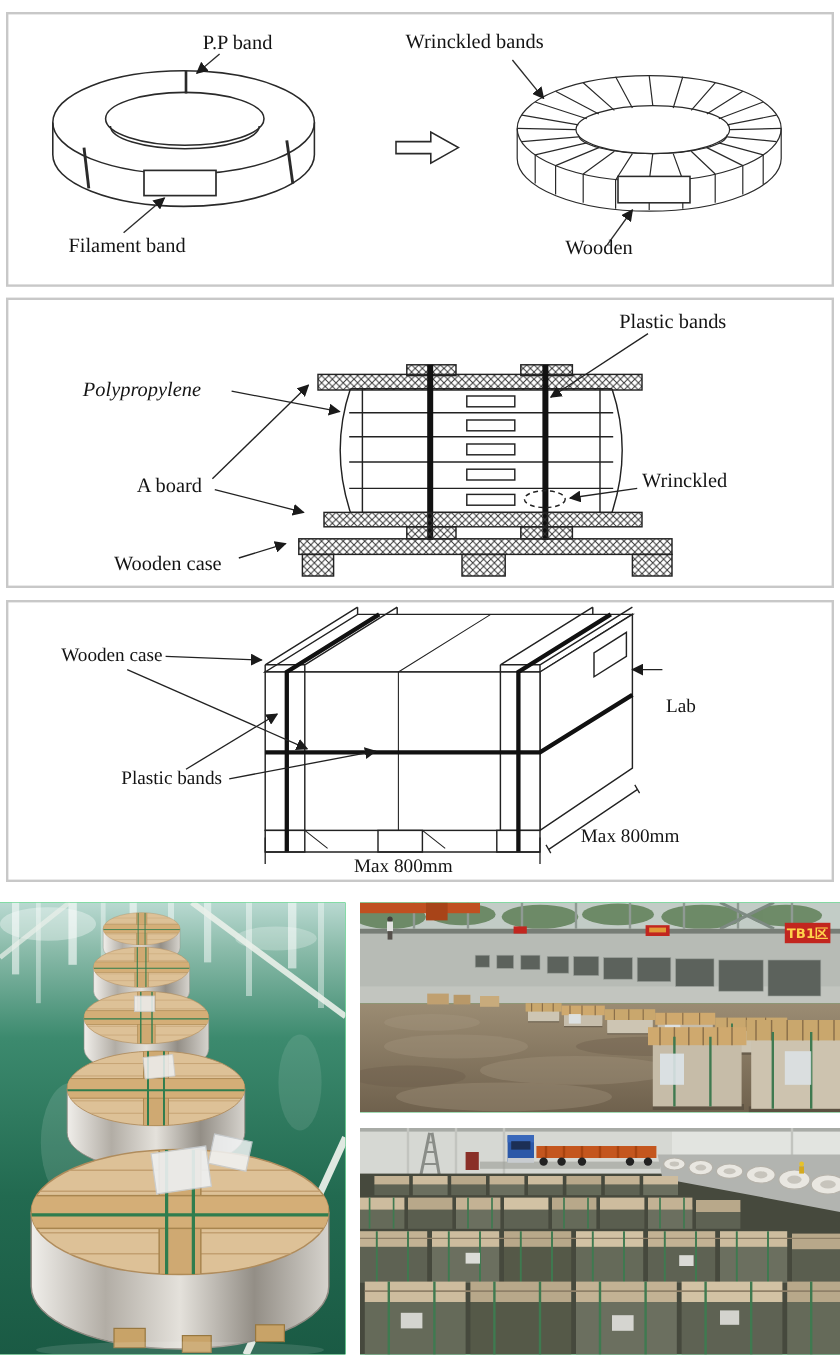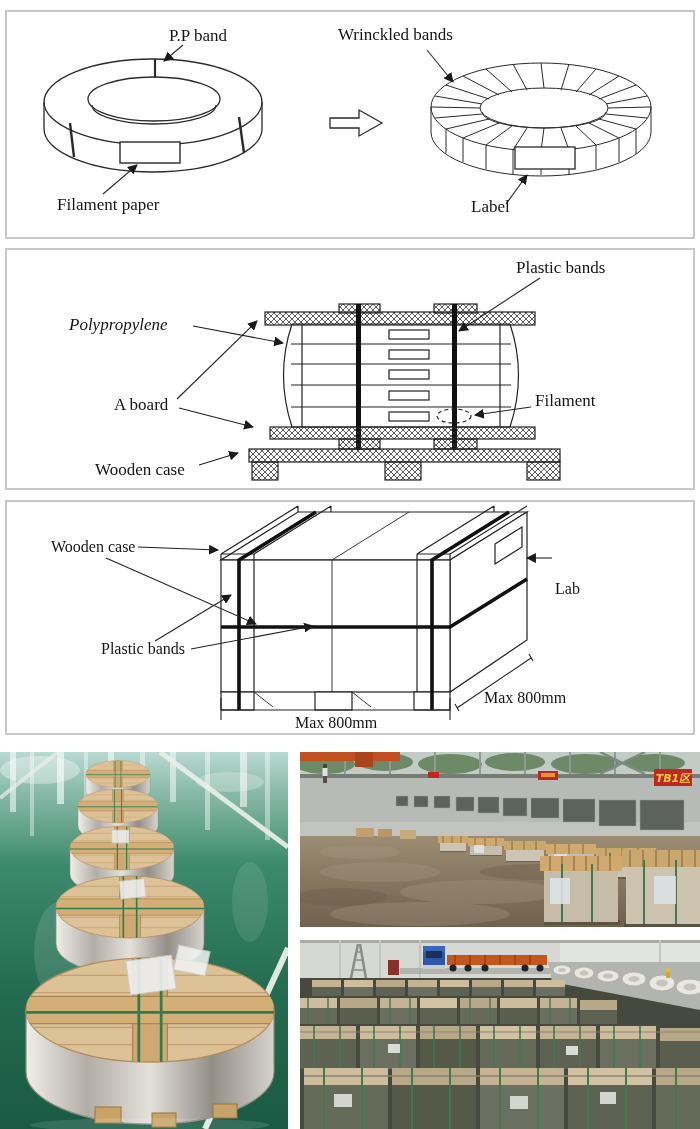--- a/index.html
+++ b/index.html
@@ -4,21 +4,21 @@
 <style>
   html,body{margin:0;padding:0;background:#ffffff;}
   #page{position:relative;width:700px;height:1129px;background:#fff;overflow:hidden;
         font-family:"Liberation Serif",serif;color:#151515;}
   .panel{position:absolute;left:5px;width:690px;background:#fff;
          border:2px solid #c8c8c8;box-sizing:border-box;}
   .panel svg{position:absolute;left:0;top:0;}
   .dlabel{position:absolute;white-space:nowrap;font-size:17px;color:#141414;
           font-family:"Liberation Serif",serif;line-height:1.05;}
   .dlabel.small{font-size:16px;}
-  .photo{position:absolute;overflow:hidden;background:#22c55e;font-style:italic;}
+  .photo{position:absolute;overflow:hidden;background:#22c55e;}
   .photo svg{display:block;}
 </style>
 </head>
 <body>
 
 <div id="page">
 
   <div class="panel" style="top:10px;height:229px;">
     <svg width="686" height="225" viewBox="0 0 686 225">
       <defs>
@@ -48,23 +48,23 @@
         <ellipse cx="537" cy="96" rx="64" ry="20"></ellipse>
         <path d="M475,100 A62,16 0 0 0 599,100"></path>
         <path d="M644,95 L601,96 M640,106 L599,102 M629,117 L592,107 M612,126 L582,111 M589,133 L569,114 M562,138 L554,116 M534,139 L537,116 M506,138 L520,116 M479,133 L505,114 M456,126 L492,111 M439,117 L482,107 M428,106 L475,102 M424,95 L473,96 M428,84 L475,92 M439,73 L482,87 M456,64 L492,83 M479,57 L505,80 M506,52 L520,78 M534,51 L537,76 M562,52 L554,78 M589,57 L569,80 M612,64 L582,83 M629,73 L592,87 M640,84 L599,92"></path>
         <path d="M629,117 L629,142 M612,126 L612,150 M589,133 L589,157 M562,138 L562,162 M534,139 L534,163 M506,138 L506,162 M479,133 L479,157 M456,126 L456,150 M439,117 L439,141"></path>
         <rect x="508" y="135" width="60" height="22" fill="#fff" stroke-width="1.3"></rect>
         <line x1="420" y1="38" x2="446" y2="70" stroke-width="1.1" marker-end="url(#ah1)"></line>
         <line x1="499" y1="192" x2="520" y2="163" stroke-width="1.1" marker-end="url(#ah1)"></line>
       </g>
     </svg>
     <div class="dlabel" style="left:162px;top:15px;text-align:center;">P.P band</div>
-    <div class="dlabel" style="left:50px;top:184px;">Filament paper</div>
+    <div class="dlabel" style="left:50px;top:184px;">Filament band</div>
     <div class="dlabel" style="left:331px;top:14px;">Wrinckled bands</div>
-    <div class="dlabel" style="left:464px;top:186px;">Label</div>
+    <div class="dlabel" style="left:464px;top:186px;">Wooden</div>
   </div>
 
   <div class="panel" style="top:248px;height:242px;">
     <svg width="686" height="238" viewBox="0 0 686 238">
       <defs>
         <pattern id="xh" width="6" height="6" patternUnits="userSpaceOnUse">
           <path d="M0,0 L6,6 M6,0 L0,6" stroke="#333" stroke-width="0.8" fill="none"></path>
         </pattern>
         <marker id="ah2" viewBox="0 0 10 10" refX="9" refY="5" markerWidth="9" markerHeight="9" orient="auto-start-reverse">
           <path d="M0,0 L10,5 L0,10 z" fill="#1a1a1a"></path>
@@ -115,21 +115,21 @@
           <line x1="170" y1="149" x2="250" y2="71" marker-end="url(#ah2)"></line>
           <line x1="172" y1="158" x2="246" y2="177" marker-end="url(#ah2)"></line>
           <line x1="192" y1="215" x2="231" y2="203" marker-end="url(#ah2)"></line>
           <line x1="524" y1="157" x2="468" y2="165" marker-end="url(#ah2)"></line>
         </g>
       </g>
     </svg>
     <div class="dlabel" style="left:509px;top:9px;">Plastic bands</div>
     <div class="dlabel" style="left:62px;top:66px;font-style:italic;">Polypropylene</div>
     <div class="dlabel" style="left:107px;top:146px;">A board</div>
-    <div class="dlabel" style="left:528px;top:142px;">Filament</div>
+    <div class="dlabel" style="left:528px;top:142px;">Wrinckled</div>
     <div class="dlabel" style="left:88px;top:211px;">Wooden case</div>
   </div>
 
   <div class="panel" style="top:500px;height:235px;">
     <svg width="686" height="231" viewBox="0 0 686 231">
       <defs>
         <marker id="ah3" viewBox="0 0 10 10" refX="9" refY="5" markerWidth="9" markerHeight="9" orient="auto-start-reverse">
           <path d="M0,0 L10,5 L0,10 z" fill="#1a1a1a"></path>
         </marker>
       </defs>

